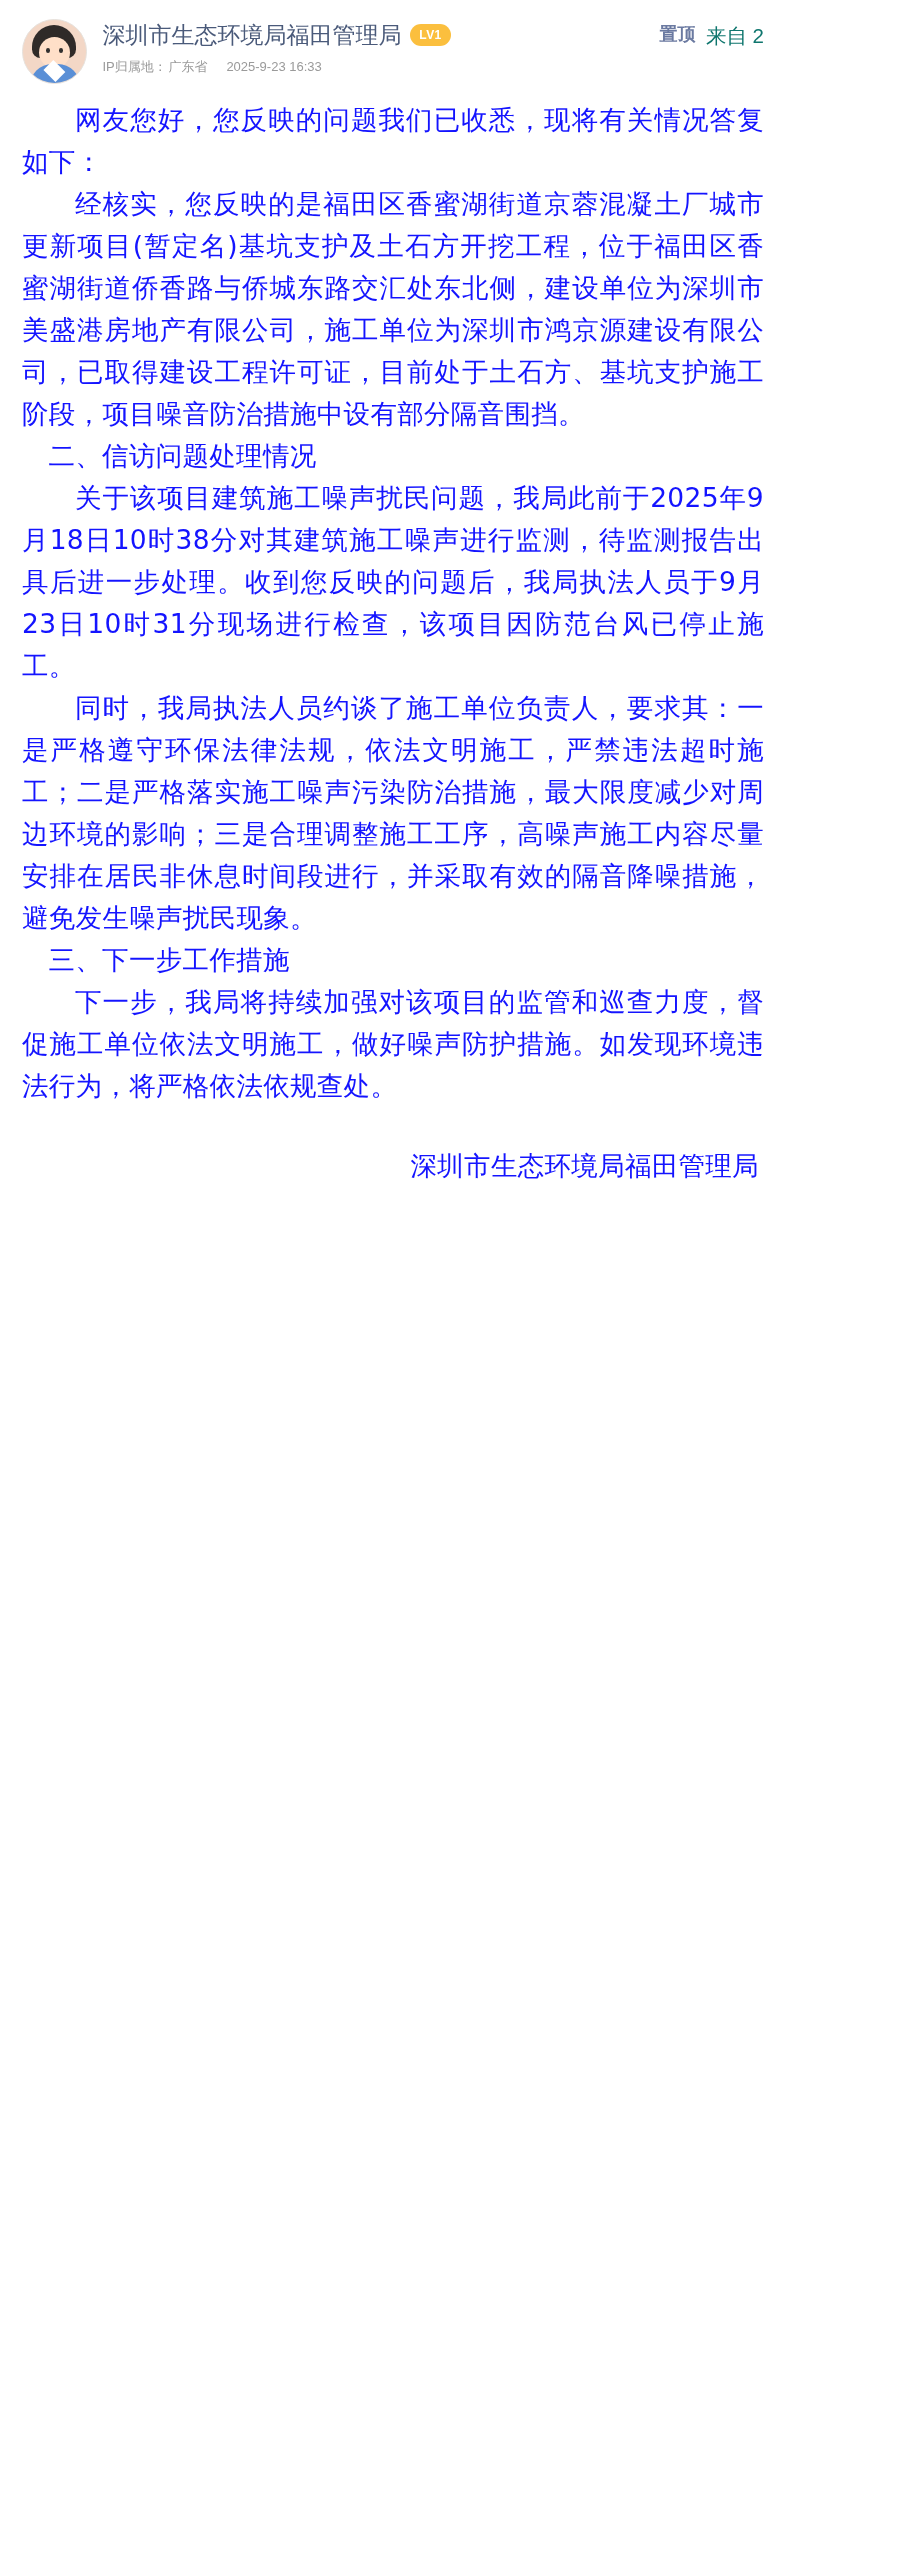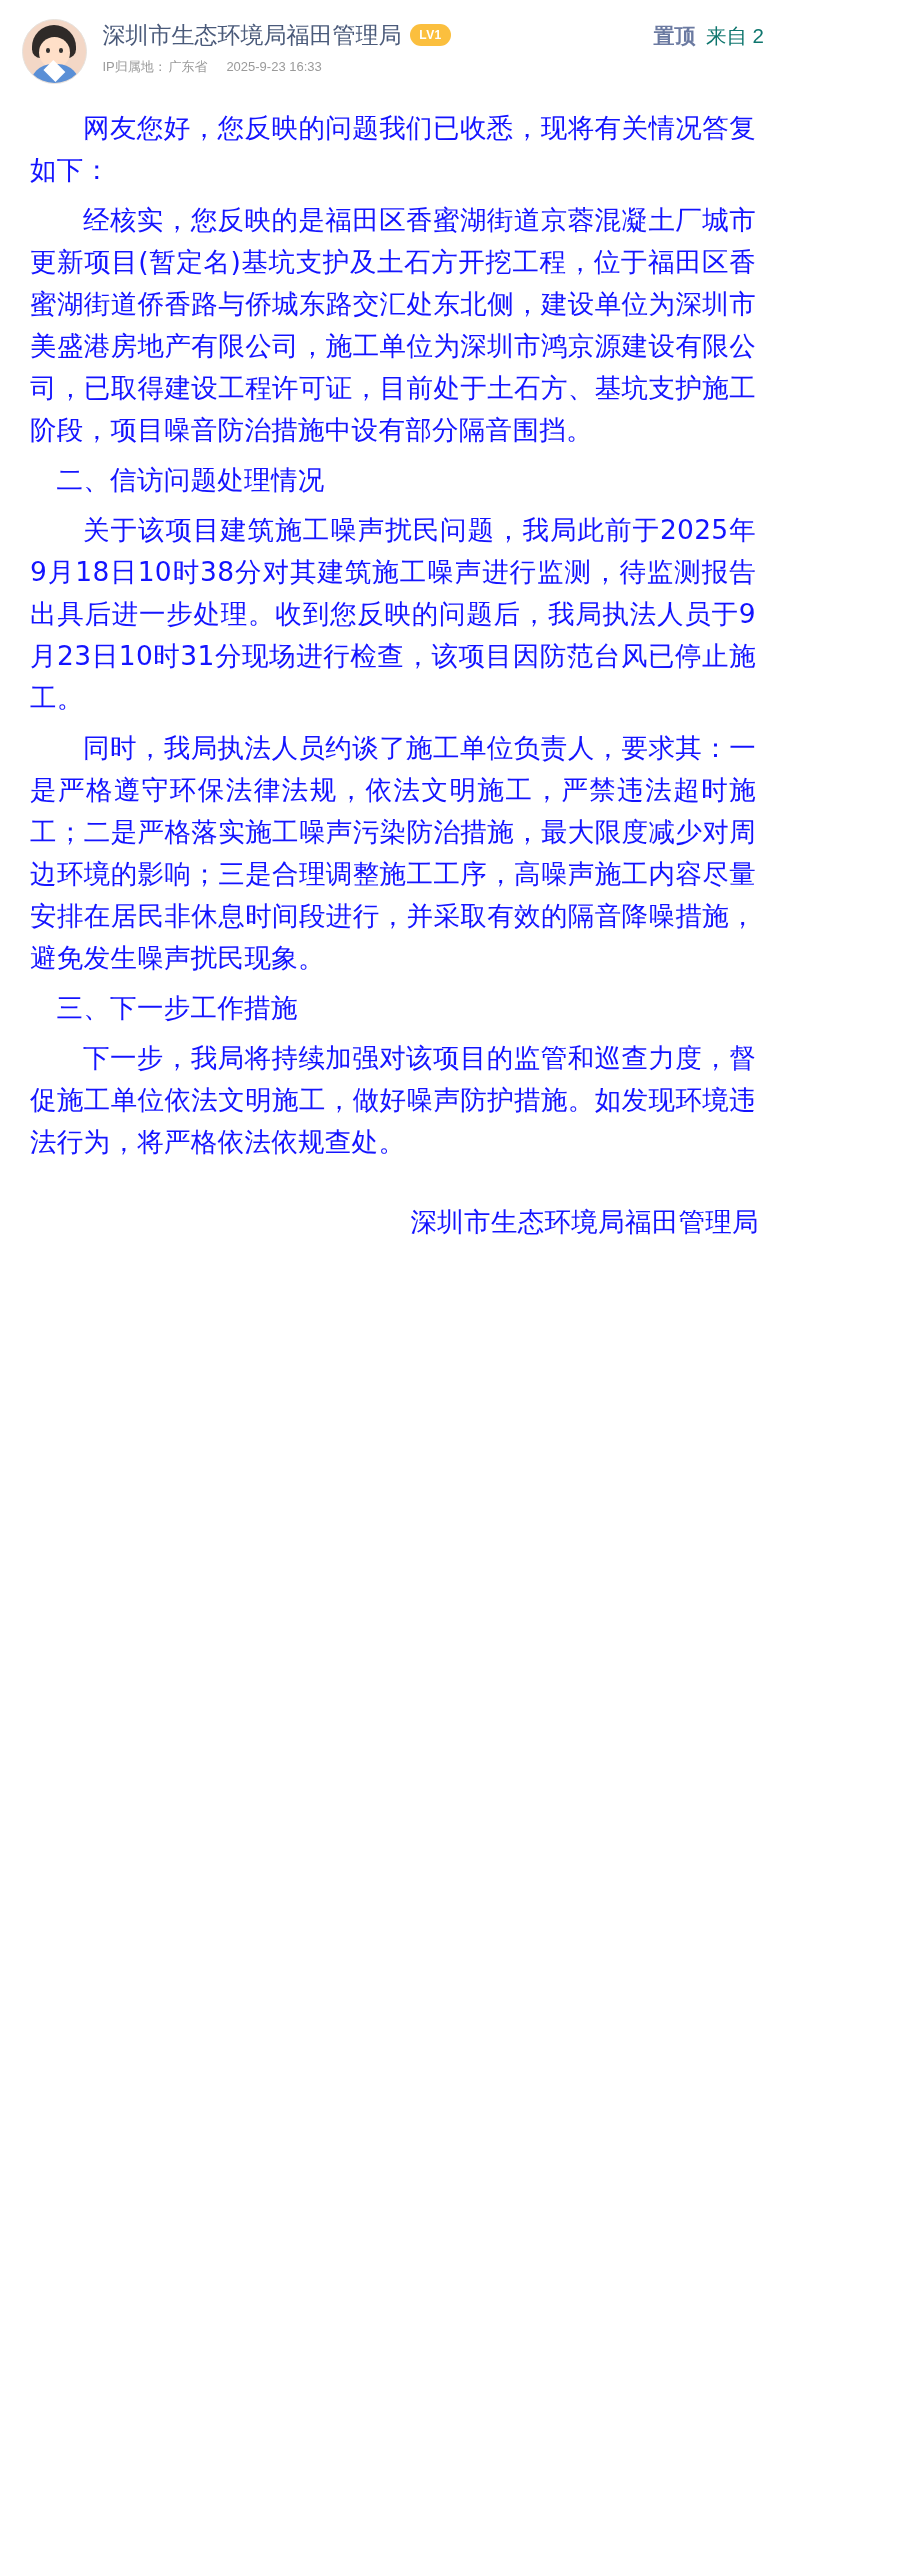--- a/index.html
+++ b/index.html
@@ -141,42 +141,42 @@
   }
 
   .header-right {
     flex: 0 0 auto;
     display: flex;
     align-items: flex-start;
     padding-top: 3.4px;
     white-space: nowrap;
   }
   .pin-tag {
-    font-size: 21px;
+    font-size: 18px;
     color: #6b7aa1;
     font-weight: 600;
   }
   .source-tag {
     font-size: 20.5px;
     color: #0f766e;
     margin-left: 10.3px;
   }
 
   
   .post-body {
     padding: 6.8px 22px 0 22px;
     box-sizing: border-box;
     color: #1414ff;
     font-size: 26.5px;
     line-height: 42px;
     letter-spacing: 0.3px;
     font-family: "DejaVu Sans", "Liberation Sans", sans-serif;
   }
   .post-body p {
-    margin: 8px;
+    margin: 0;
     text-align: justify;
     text-justify: inter-ideograph;
   }
   .p-indent {
     text-indent: 2em;
   }
   .p-head {
     text-indent: 1em;
   }
   .sign-block {

